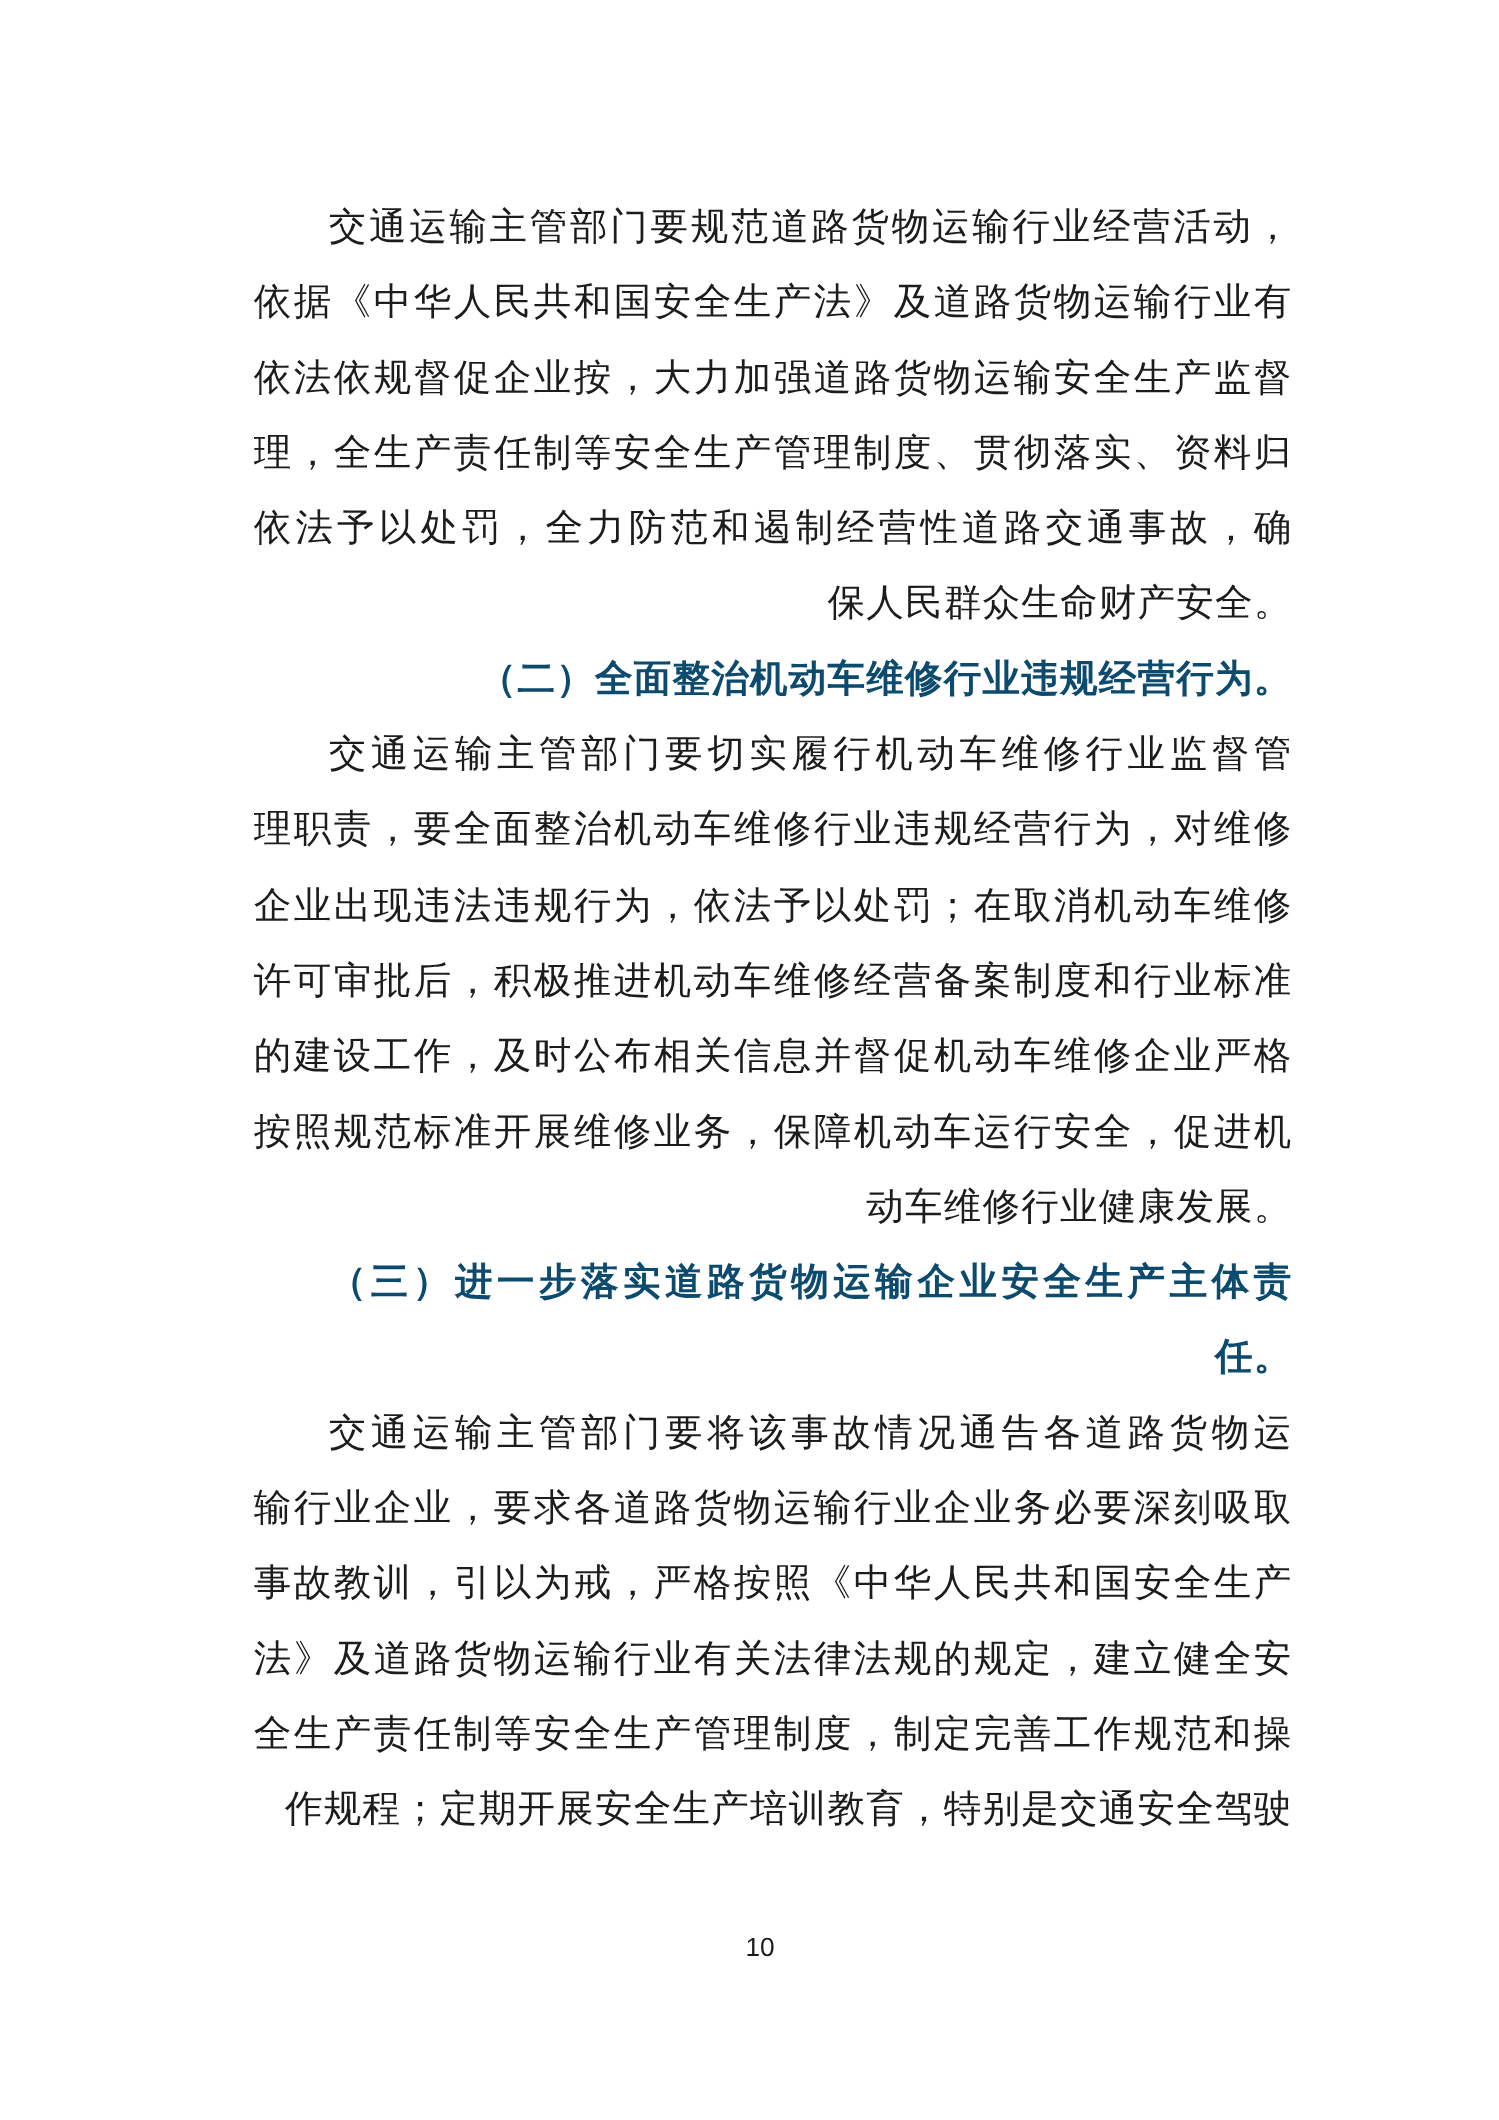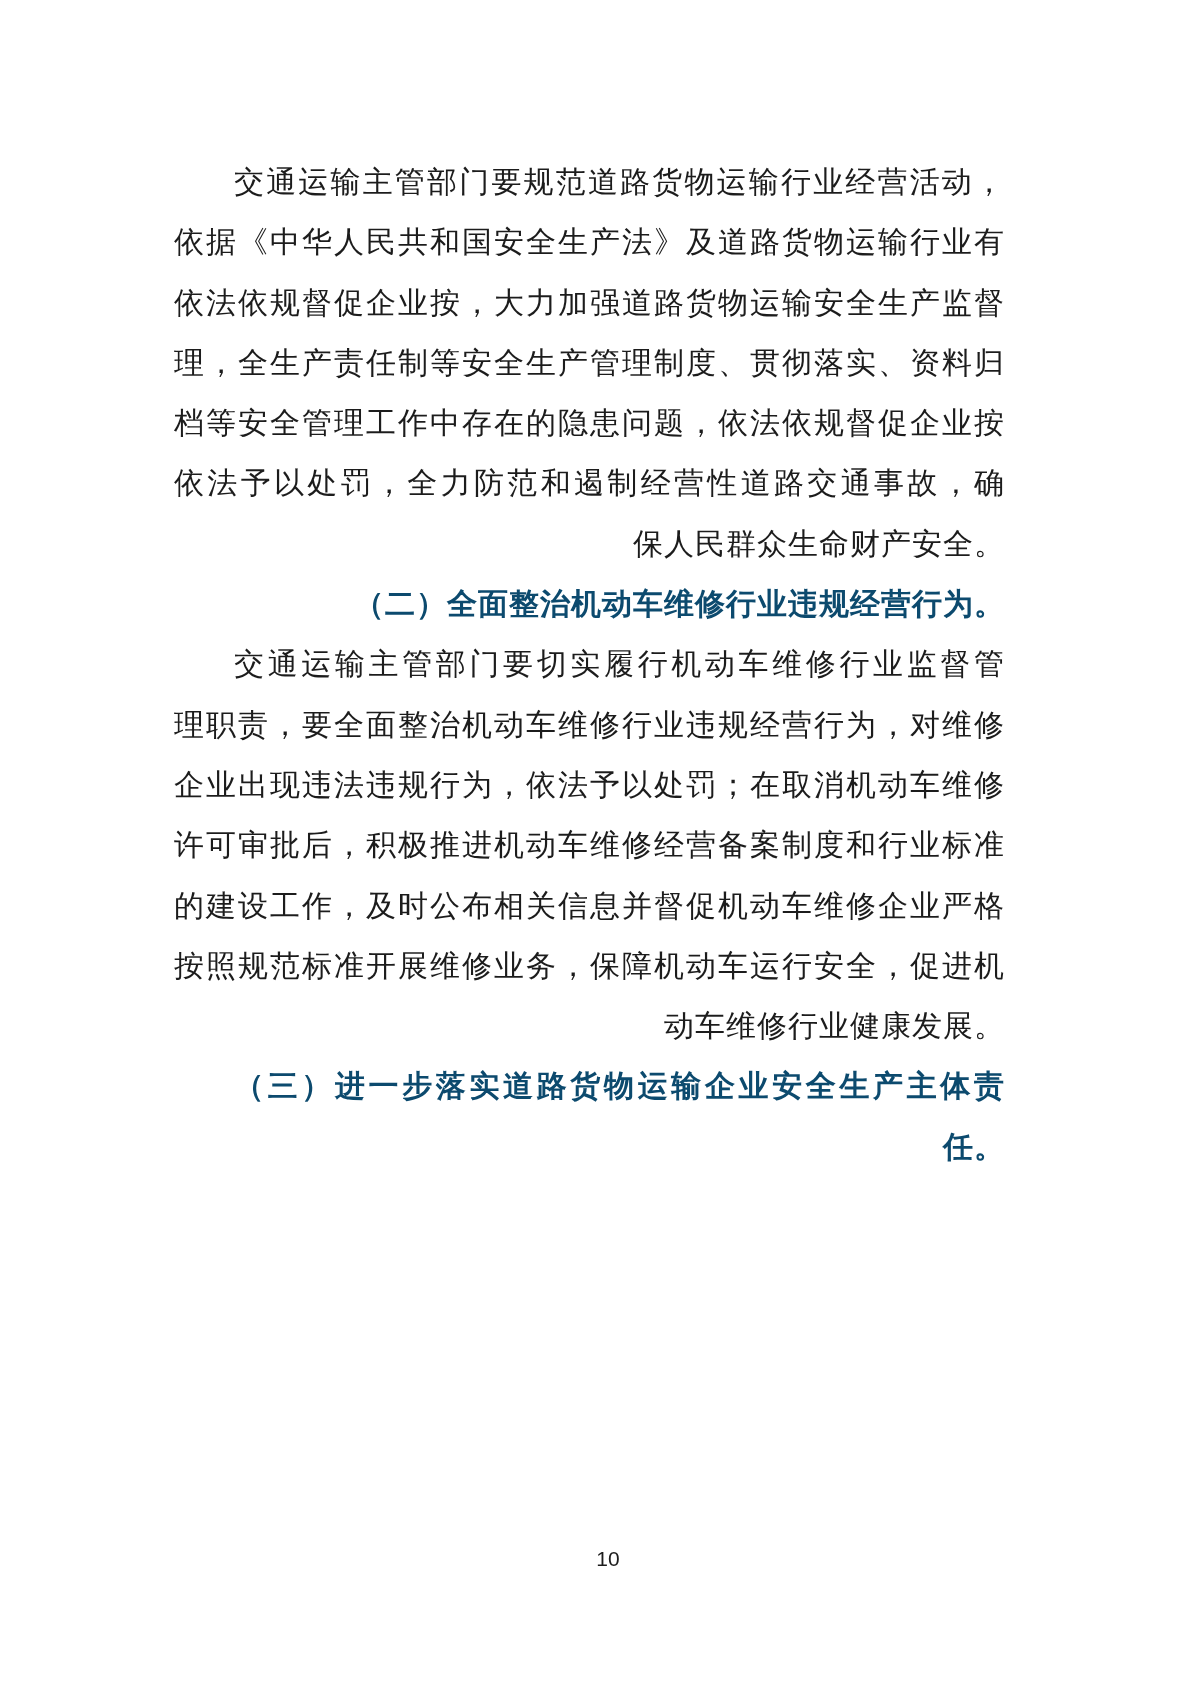--- a/index.html
+++ b/index.html
@@ -10,21 +10,21 @@
   .page {
     position: relative;
     width: 1199px;
     height: 1696px;
     background: #ffffff;
     overflow: hidden;
     font-family: "Liberation Serif", "DejaVu Serif", serif;
   }
   .text-block {
     position: absolute;
-    left: 174px;
+    left: 203px;
     top: 152px;
     width: 831px;
     color: #1c1c1c;
     font-size: 30px;
     letter-spacing: 1px;
   }
   .paragraph {
     margin: 0;
     padding: 0;
   }
@@ -61,35 +61,42 @@
 </head>
 <body>
 
 <div class="page">
   <div class="text-block">
       <div class="paragraph body">
         <div class="line indent fill">交通运输主管部门要规范道路货物运输行业经营活动，</div>
         <div class="line fill">依据《中华人民共和国安全生产法》及道路货物运输行业有</div>
         <div class="line fill">依法依规督促企业按，大力加强道路货物运输安全生产监督管</div>
         <div class="line fill">理，全生产责任制等安全生产管理制度、贯彻落实、资料归</div>
-        <div class="line fill">档等安全管理工作中存在的隐患问题，依法依规督促企业按</div>
         <div class="line fill">依法予以处罚，全力防范和遏制经营性道路交通事故，确</div>
         <div class="line">保人民群众生命财产安全。</div>
       </div>
       <div class="paragraph heading">
         <div class="line indent">（二）全面整治机动车维修行业违规经营行为。</div>
       </div>
       <div class="paragraph body">
         <div class="line indent fill">交通运输主管部门要切实履行机动车维修行业监督管</div>
         <div class="line fill">理职责，要全面整治机动车维修行业违规经营行为，对维修</div>
         <div class="line fill">企业出现违法违规行为，依法予以处罚；在取消机动车维修</div>
         <div class="line fill">许可审批后，积极推进机动车维修经营备案制度和行业标准</div>
         <div class="line fill">的建设工作，及时公布相关信息并督促机动车维修企业严格</div>
         <div class="line fill">按照规范标准开展维修业务，保障机动车运行安全，促进机</div>
         <div class="line">动车维修行业健康发展。</div>
       </div>
       <div class="paragraph heading">
         <div class="line indent fill">（三）进一步落实道路货物运输企业安全生产主体责</div>
         <div class="line">任。</div>
       </div>
+      <div class="paragraph body">
+        <div class="line indent fill">交通运输主管部门要将该事故情况通告各道路货物运</div>
+        <div class="line fill">输行业企业，要求各道路货物运输行业企业务必要深刻吸取</div>
+        <div class="line fill">事故教训，引以为戒，严格按照《中华人民共和国安全生产</div>
+        <div class="line fill">法》及道路货物运输行业有关法律法规的规定，建立健全安</div>
+        <div class="line fill">全生产责任制等安全生产管理制度，制定完善工作规范和操</div>
+        <div class="line">作规程；定期开展安全生产培训教育，特别是交通安全驾驶</div>
+      </div>
     </div>
   <div class="page-number">10</div>
 </div>
 
 </body></html>

